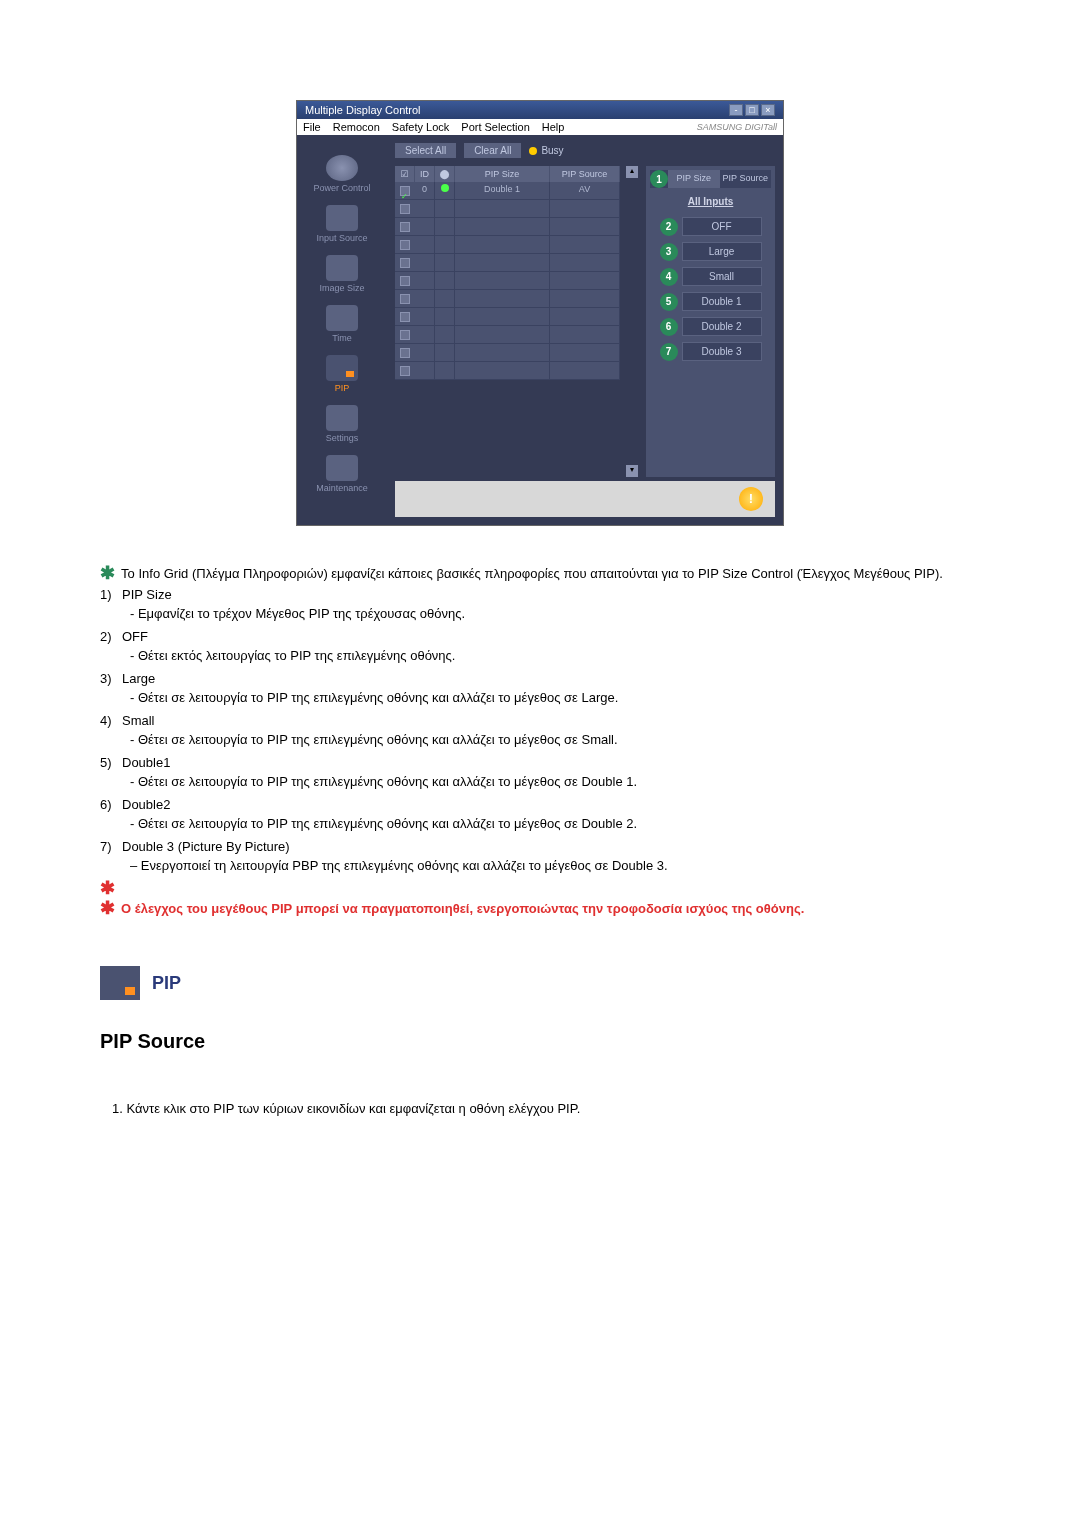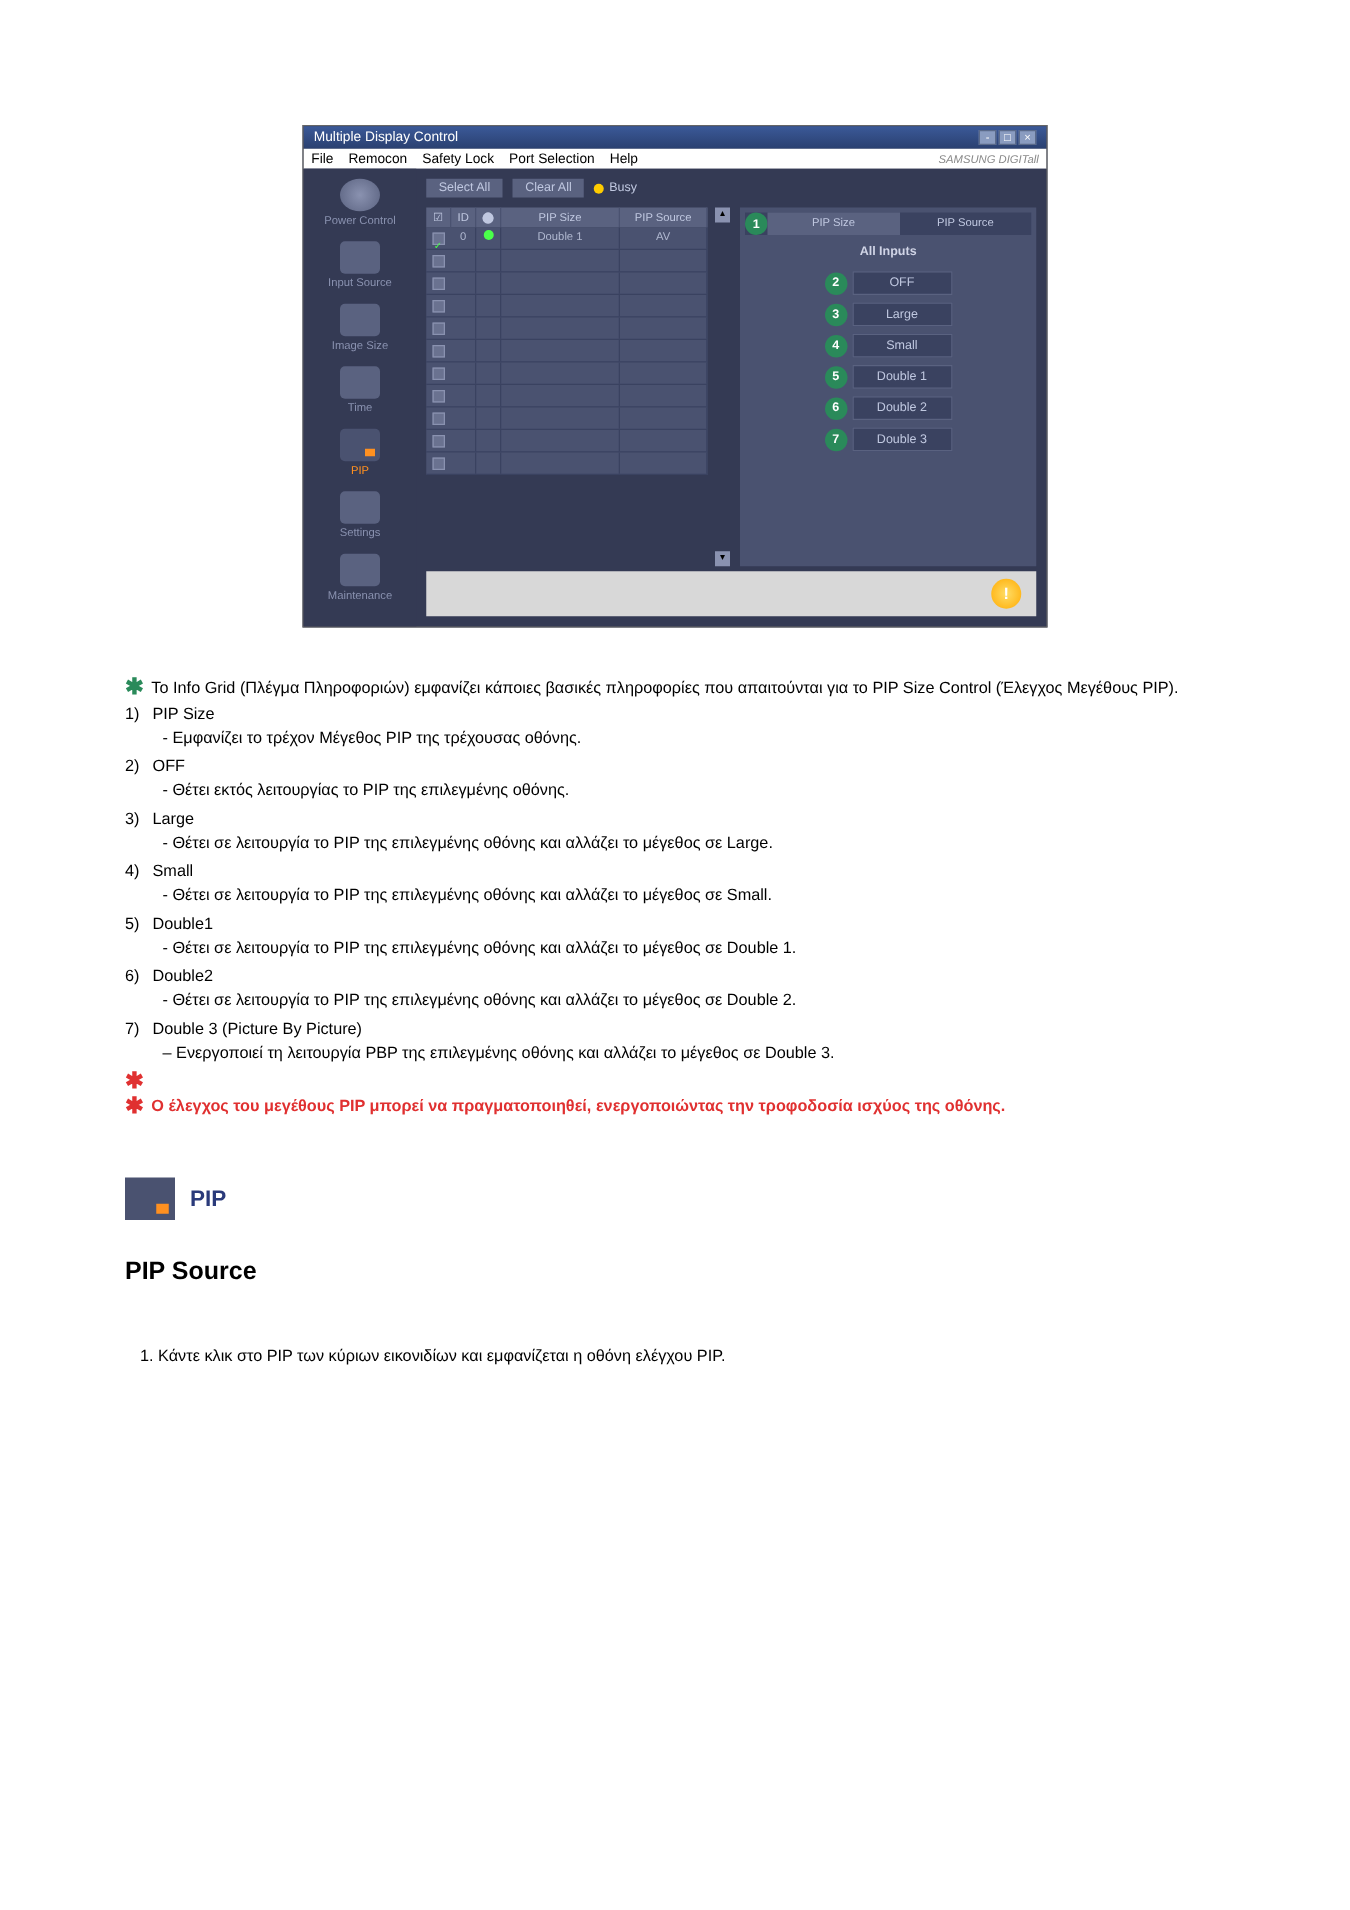--- a/index.html
+++ b/index.html
@@ -8,21 +8,21 @@
       box-sizing: border-box;
     }
     body {
       font-family: Arial, sans-serif;
       font-size: 13px;
       color: #000;
       background: #fff;
       padding: 20px;
     }
     .app-window {
-      width: 596px;
+      width: 488px;
       margin: 80px auto 40px;
       background: #343a54;
       border: 1px solid #666;
     }
     .titlebar {
       background: linear-gradient(to bottom, #3b5998, #2a4070);
       color: #fff;
       padding: 3px 8px;
       font-size: 11px;
       display: flex;
@@ -61,21 +61,21 @@
       font-style: italic;
     }
     .app-body {
       display: flex;
       background: #343a54;
       min-height: 340px;
     }
     .sidebar {
       width: 90px;
       background: #343a54;
-      padding: 8px 4px;
+      padding: 20px 4px;
     }
     .sidebar-item {
       text-align: center;
       margin-bottom: 12px;
       color: #8a92b0;
       font-size: 9px;
     }
     .sidebar-item.active {
       color: #ff9020;
     }
@@ -217,20 +217,21 @@
     }
     .panel-header-cell.active {
       background: #5a6280;
     }
     .all-inputs-label {
       color: #d0d4e6;
       font-size: 10px;
       text-align: center;
       font-weight: bold;
       margin-bottom: 10px;
+      text-decoration: underline;
     }
     .option-list {
       display: flex;
       flex-direction: column;
       gap: 6px;
       align-items: center;
     }
     .option-row {
       display: flex;
       align-items: center;

